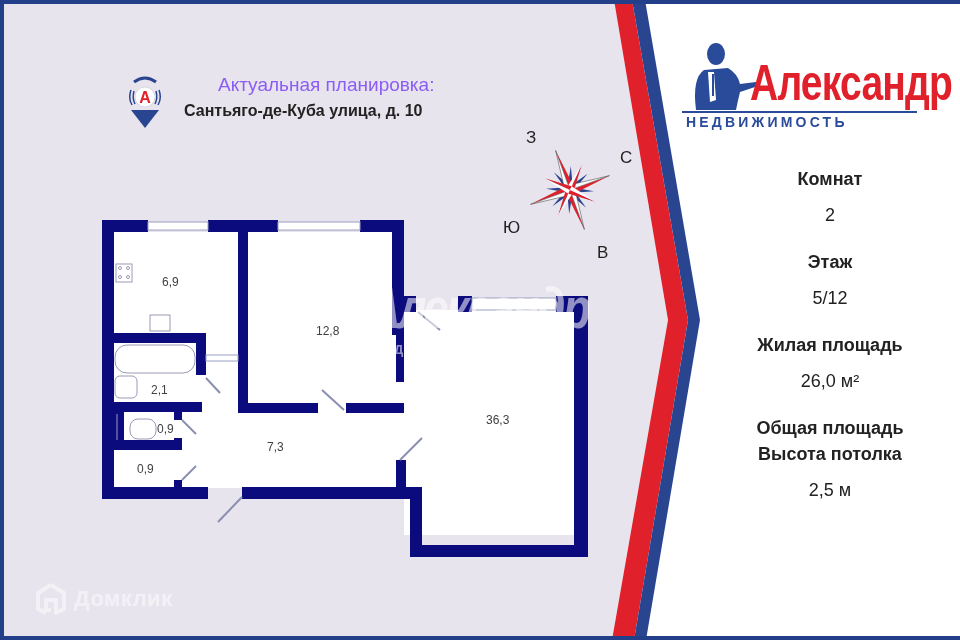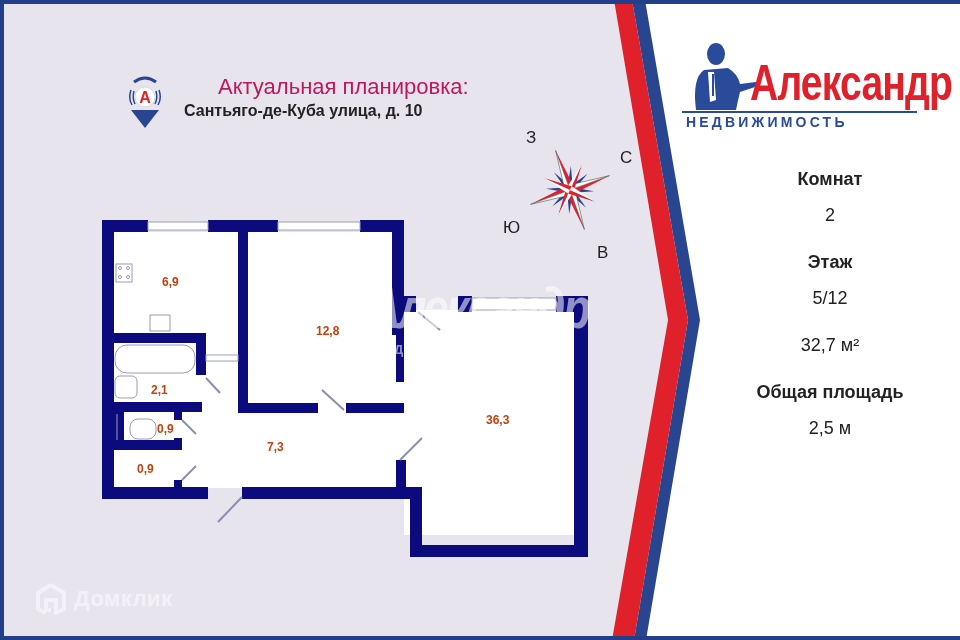--- a/index.html
+++ b/index.html
@@ -1,24 +1,24 @@
 <!DOCTYPE html>
 <html><head>
 <meta charset="utf-8">
 <style>
   html, body { margin:0; padding:0; }
   body { width:960px; height:640px; position:relative; overflow:hidden; background:#fff; font-family:"Liberation Sans", sans-serif; }
   .left-bg { position:absolute; left:0; top:0; width:960px; height:640px; }
   .header { position:absolute; left:128px; top:72px; width:400px; }
   .header-logo { position:absolute; left:0; top:0; width:34px; height:58px; }
-  .title-line1 { position:absolute; left:90px; top:2px; font-size:22px; color:#be185d; white-space:nowrap; }
+  .title-line1 { position:absolute; left:90px; top:2px; font-size:19px; color:#8b5cf6; white-space:nowrap; }
   .title-line2 { position:absolute; left:56px; top:30px; font-size:16px; font-weight:bold; color:#222; white-space:nowrap; }
   .compass-label { position:absolute; font-size:17px; color:#222; }
   .plan { position:absolute; left:0; top:0; }
-  .room-label { position:absolute; font-size:12px; color:#c2410c;font-weight:bold; }
+  .room-label { position:absolute; font-size:12px; color:#404040; }
   .watermark { position:absolute; left:368px; top:280px; width:225px; height:80px; opacity:0.55; pointer-events:none; }
   .wm-big { position:absolute; left:0; top:-6px; font-size:58px; font-weight:bold; font-style:italic; color:#fff; letter-spacing:-3px; transform:scaleX(0.78); transform-origin:left top; white-space:nowrap; }
   .wm-small { position:absolute; left:2px; top:62px; font-size:13px; font-weight:bold; color:#fff; letter-spacing:3px; white-space:nowrap; }
   .domclick { position:absolute; left:34px; top:584px; height:30px; display:flex; align-items:center; gap:6px; opacity:0.95; }
   .domclick-text { font-size:22px; font-weight:bold; color:#f4f2f7; letter-spacing:0.5px; }
   .brand { position:absolute; left:682px; top:40px; width:260px; height:92px; }
   .brand-name { position:absolute; left:68px; top:14px; font-size:50px; font-weight:bold; color:#e0202a; transform:scaleX(0.78); transform-origin:left top; white-space:nowrap; letter-spacing:-1px; }
   .brand-sub { position:absolute; left:4px; top:74px; font-size:14px; font-weight:bold; color:#2a4a9a; letter-spacing:3.2px; white-space:nowrap; }
   .brand-line { position:absolute; left:0; top:71px; width:235px; height:2px; background:#2a4a9a; }
   .stats { position:absolute; left:710px; top:166px; width:240px; text-align:center; }
@@ -202,16 +202,18 @@
   <div class="brand-name">Александр</div>
   <div class="brand-line"></div>
   <div class="brand-sub">НЕДВИЖИМОСТЬ</div>
 </div>
 
 <div class="stats">
   <div class="stat-label">Комнат</div>
   <div class="stat-value">2</div>
   <div class="stat-label">Этаж</div>
   <div class="stat-value">5/12</div>
-  <div class="stat-value">32,7 м²</div>
+  <div class="stat-label">Жилая площадь</div>
+  <div class="stat-value">26,0 м²</div>
   <div class="stat-label">Общая площадь</div>
+  <div class="stat-label">Высота потолка</div>
   <div class="stat-value">2,5 м</div>
 </div>
 
 </body></html>

